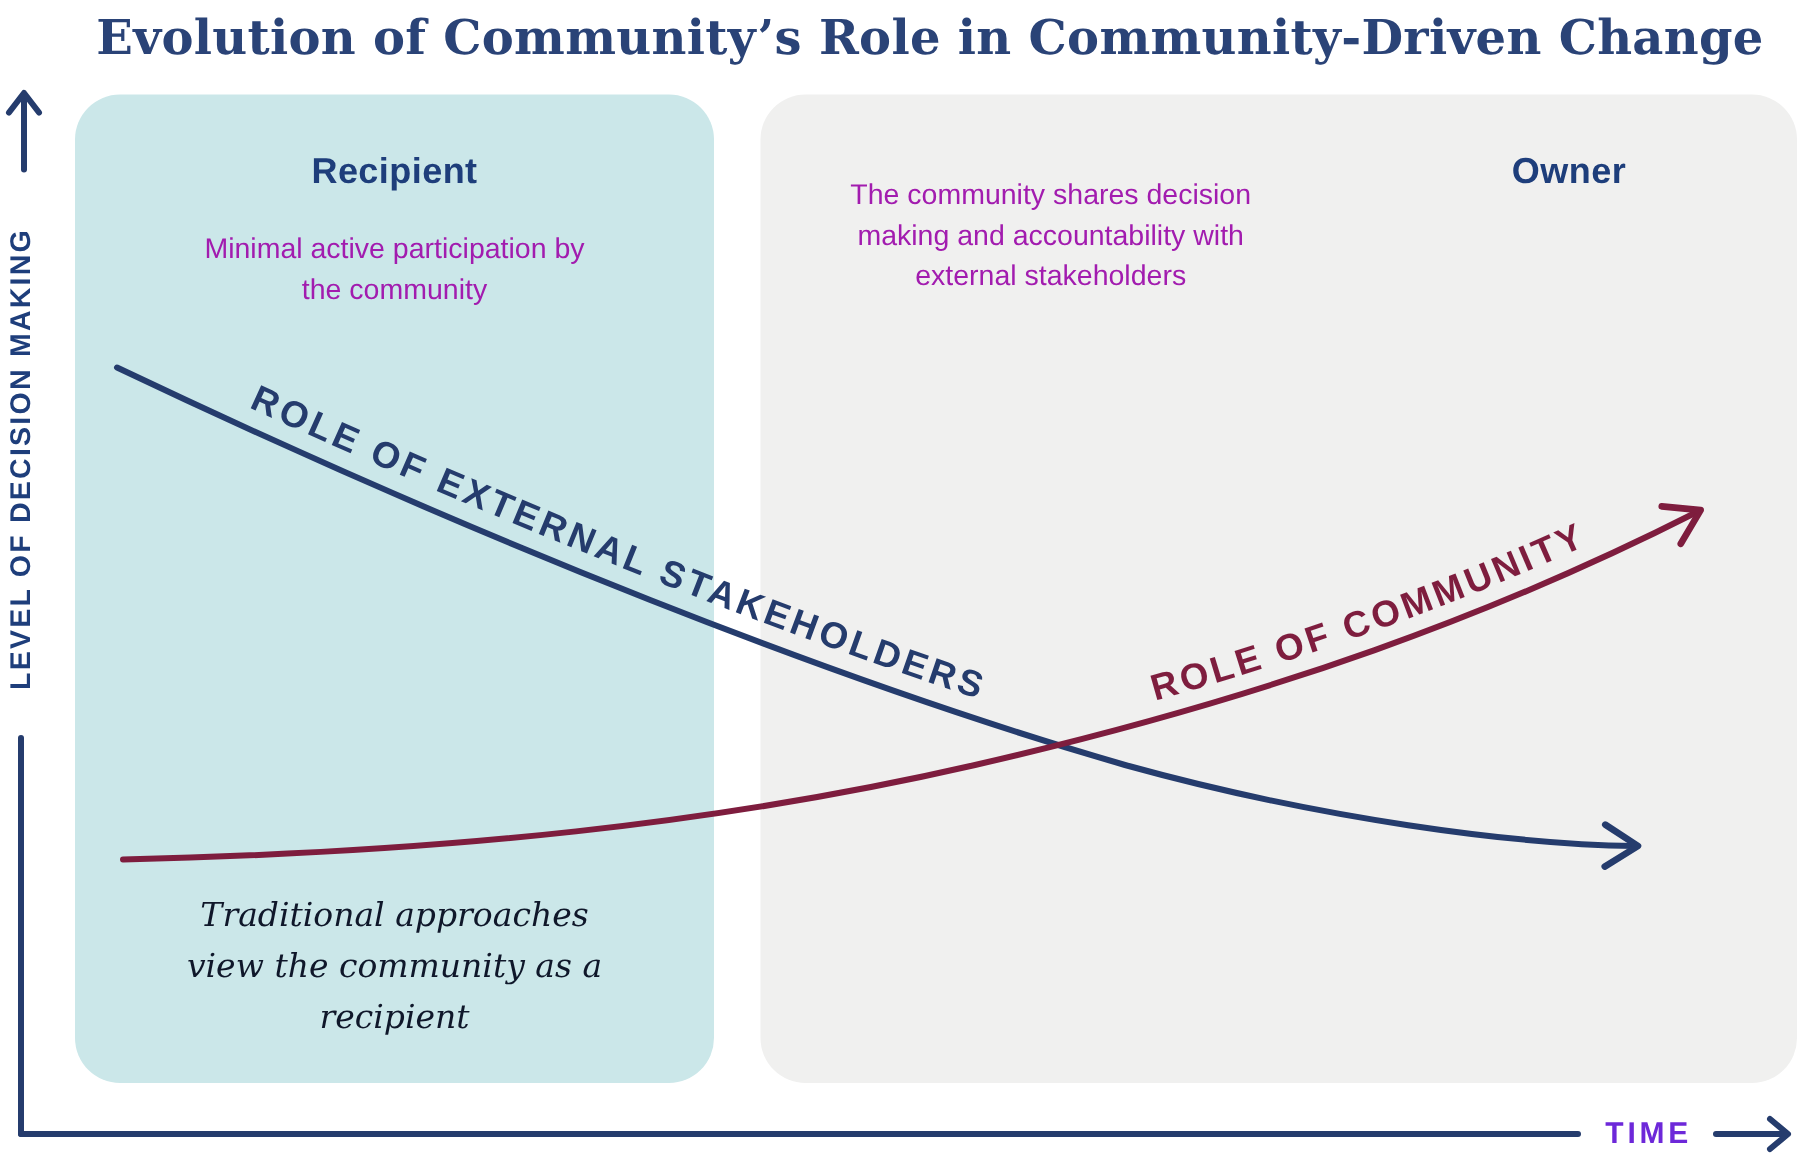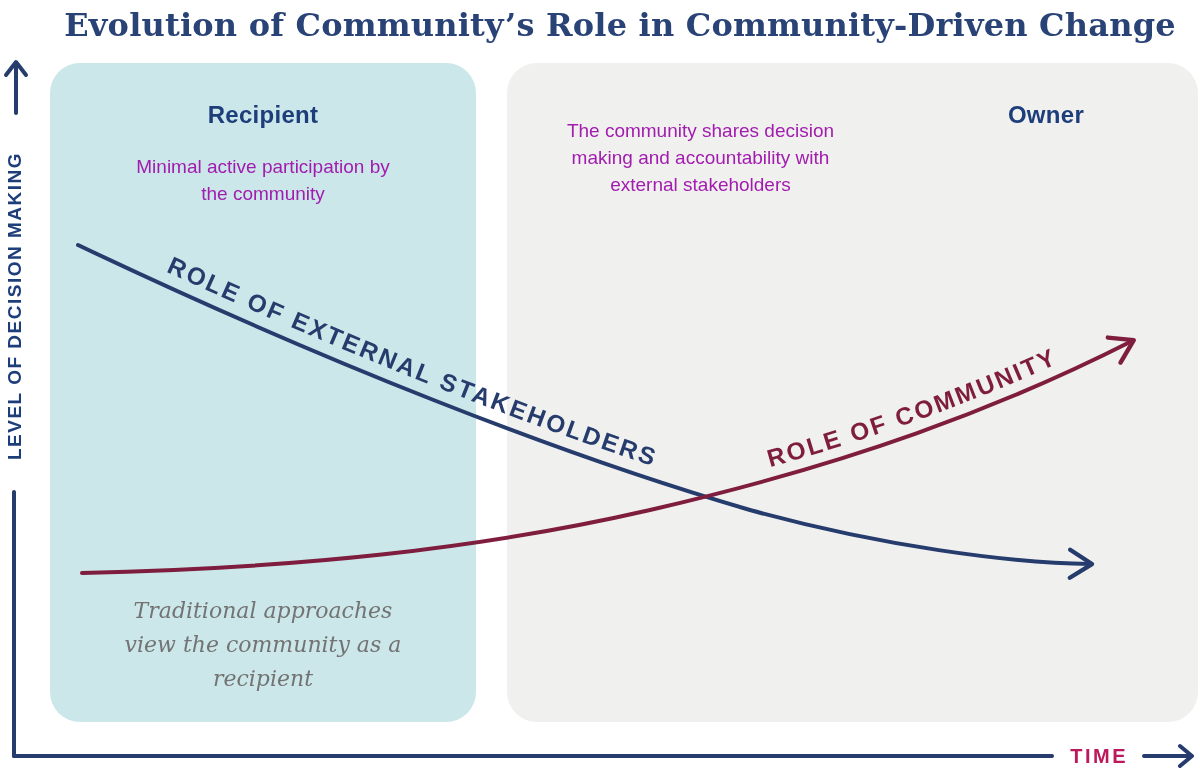--- a/index.html
+++ b/index.html
@@ -37,21 +37,21 @@
   .col-owner { flex: 0 0 44%; }
   .col-partner p { max-width: 310px; }
   .col-owner p { max-width: 238px; }
 
   .panel-note {
     position: absolute; bottom: 26px; left: 0; right: 0;
     text-align: center;
     font-family: "DejaVu Serif", serif;
     font-style: italic;
     font-size: 22px;
-    color: #737373;
+    color: #0f172a;
     line-height: 34px;
   }
   .panel-note span { display: inline-block; max-width: 310px; }
 
   
   .y-axis-arrow { position: absolute; left: 2px; top: 58px; }
   .y-axis-label {
     position: absolute; left: -159px; top: 294px;
     width: 350px; height: 24px;
     transform: rotate(-90deg);
@@ -64,21 +64,21 @@
     width: 4px; height: 268px; background: #253c6d; border-radius: 2px;
   }
 
   
   .x-axis {
     position: absolute; left: 12px; right: 4px; top: 743px; height: 26px;
     display: flex; align-items: center;
   }
   .x-axis-line { flex: 1; height: 4px; background: #253c6d; border-radius: 2px; }
   .x-axis-label {
-    font-size: 20px; font-weight: bold; color: #be185d;
+    font-size: 20px; font-weight: bold; color: #6d28d9;
     letter-spacing: 2.5px; margin: 0 14px 0 16px;
   }
 
   
   .curves-overlay {
     position: absolute; left: 0; top: 0; width: 1200px; height: 769px;
     pointer-events: none;
   }
   .curve-label-text {
     font-family: "Liberation Sans", sans-serif;

